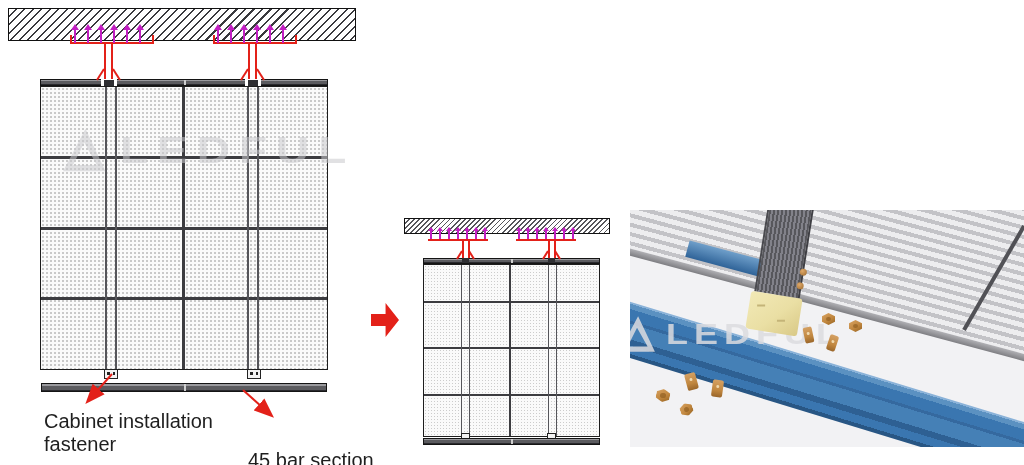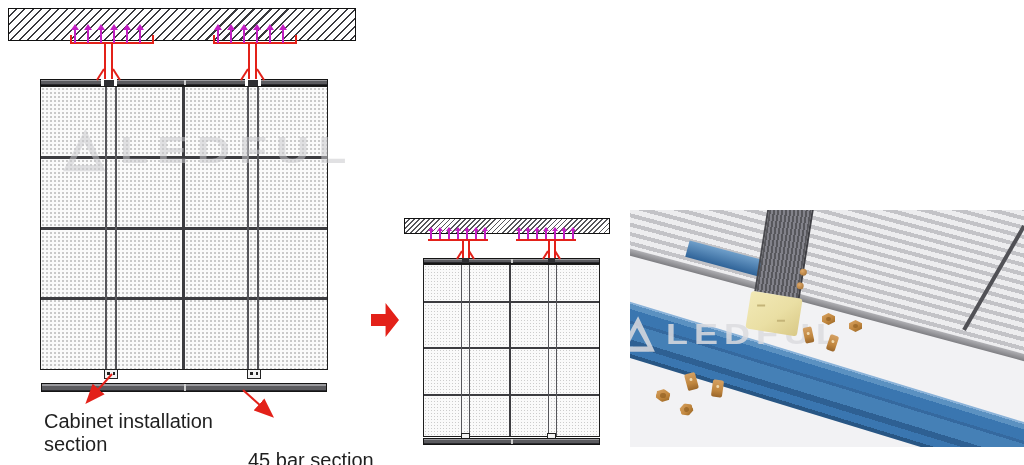--- a/index.html
+++ b/index.html
@@ -154,21 +154,21 @@
     </div>
   <div class="clip" style="left:247px;top:369px;width:14px;height:10px">
       <i style="left:2px"></i>
       <i style="right:2px"></i>
     </div>
 
   <div class="cab-botbar" style="left:41px;top:383px;width:286px;height:9px">
     <i class="bar-break" style="left:142px"></i>
   </div>
 
-  <div class="label" style="left:44px;top:410px;width:195px">Cabinet installation section</div>
+  <div class="label" style="left:44px;top:410px;width:195px">Cabinet installation fastener</div>
   <div class="label" style="left:248px;top:449px;width:170px">45 bar section</div>
 
   <div class="block-arrow" style="left:371px;top:303px;width:28px;height:34px"></div>
 
   <div class="hatch-small" style="left:404px;top:218px;width:206px;height:16px"></div>
   <div class="bracket" style="left:428px;top:239px;width:60px;height:1.6px"></div>
   <i class="bolt-s" style="left:430px;top:228px;height:11px"></i>
   <i class="bolt-s" style="left:439px;top:228px;height:11px"></i>
   <i class="bolt-s" style="left:448px;top:228px;height:11px"></i>
   <i class="bolt-s" style="left:457px;top:228px;height:11px"></i>

